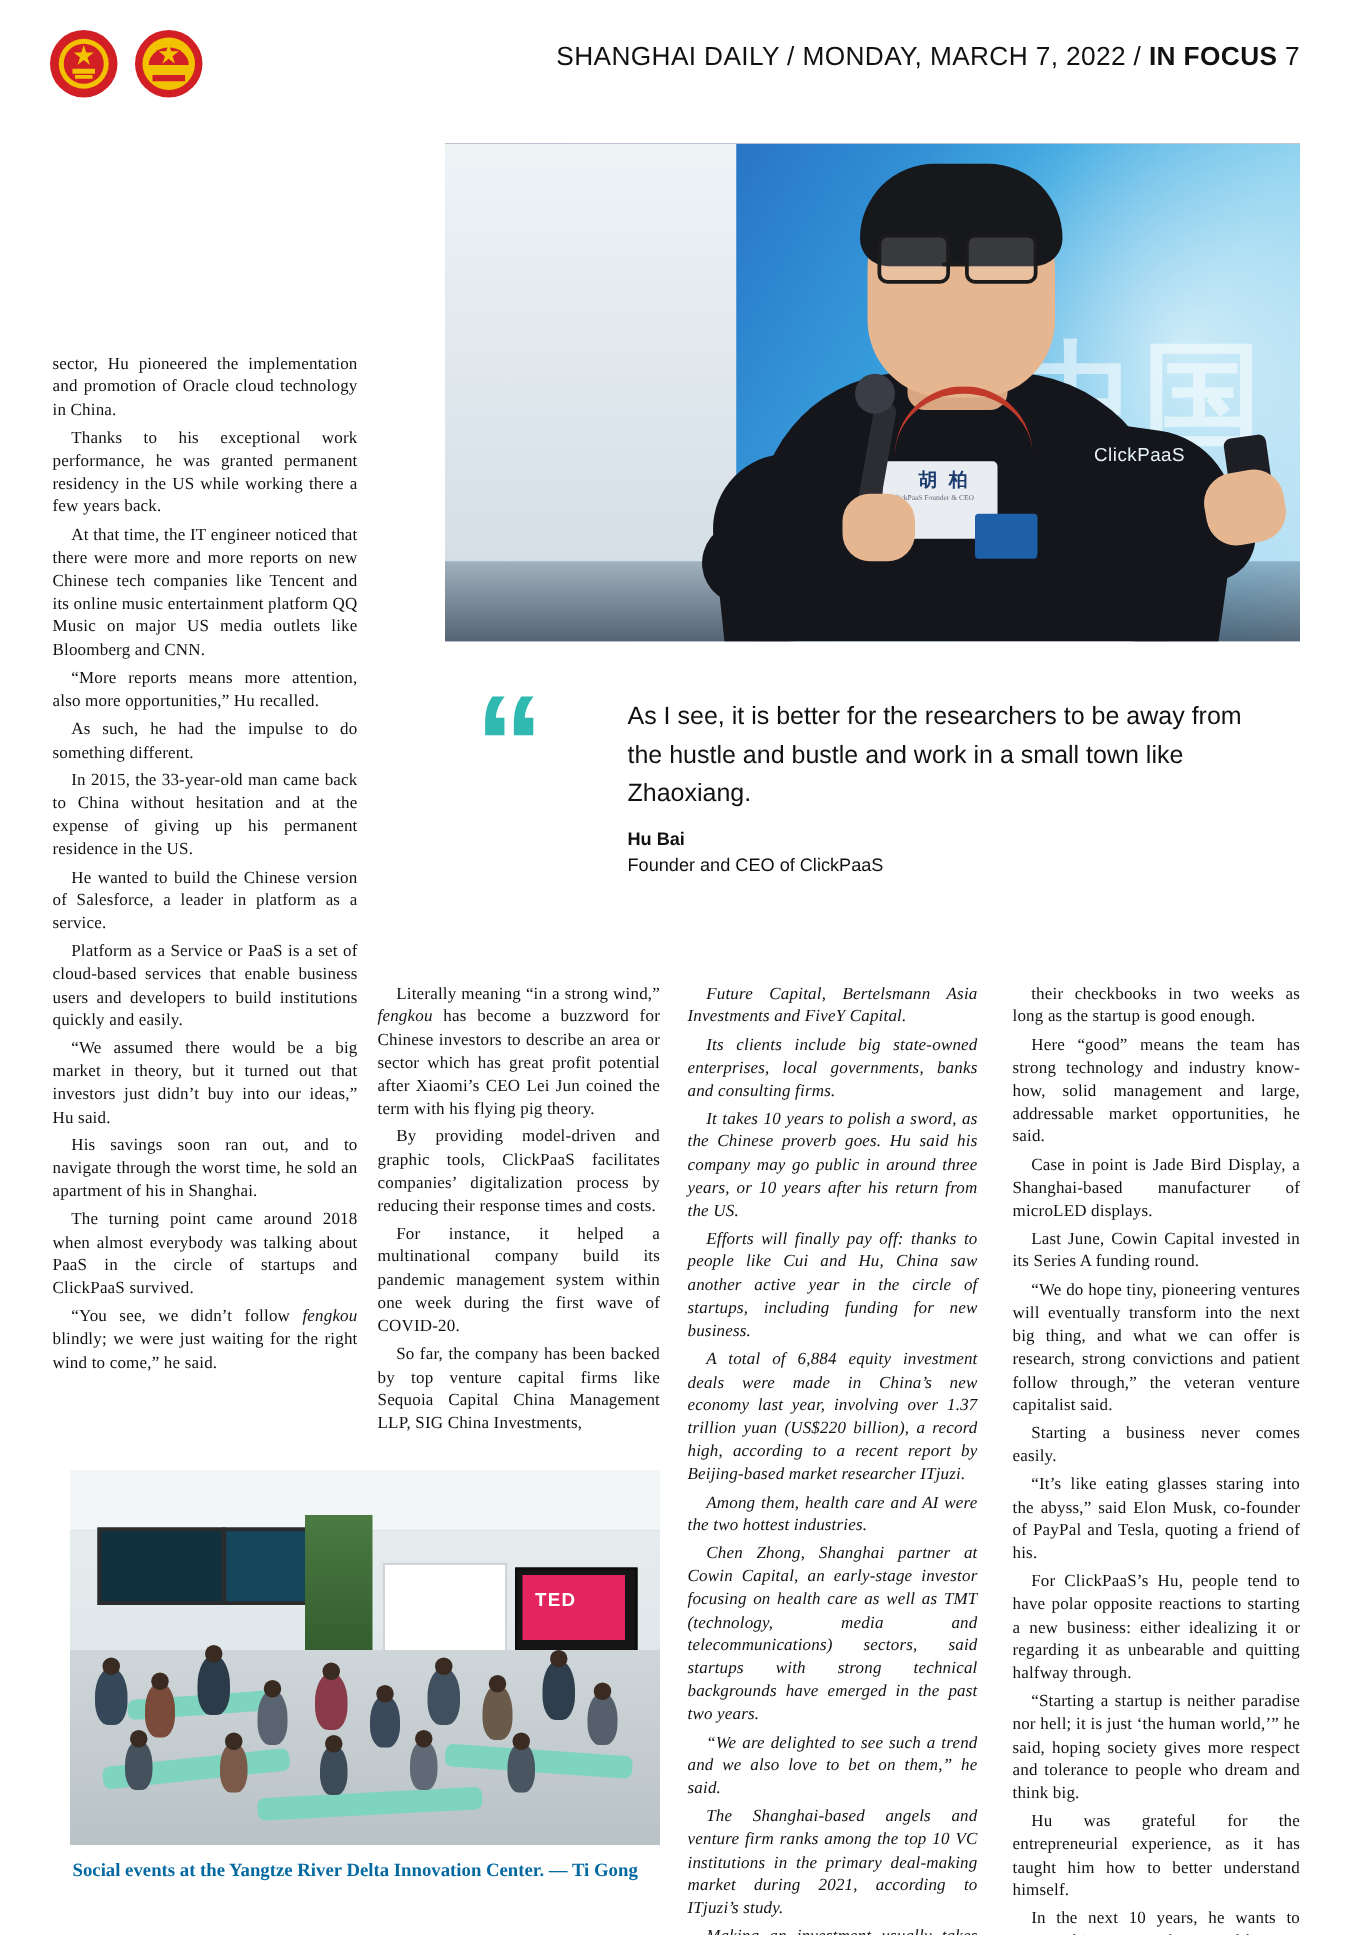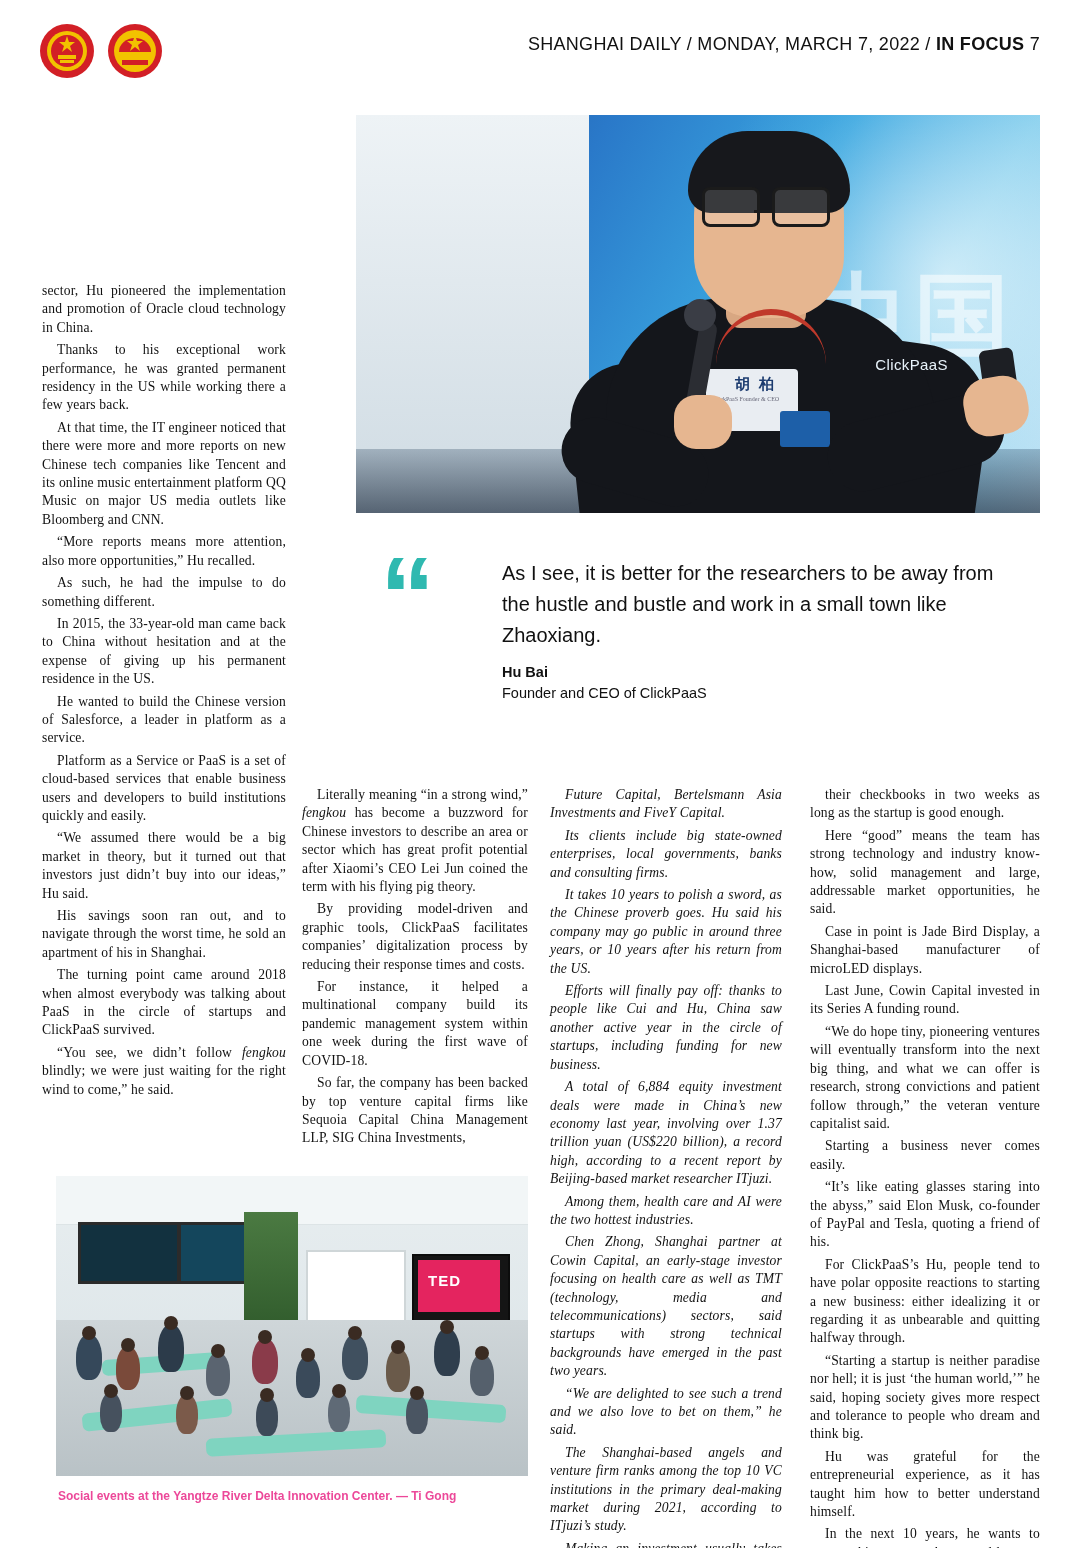--- a/index.html
+++ b/index.html
@@ -16,21 +16,21 @@
   
   .masthead{
     position:absolute;left:0;top:0;width:1080px;height:92px;
   }
   .emblems{position:absolute;left:38px;top:22px;display:flex;gap:10px;}
   .emblem{width:58px;height:58px;position:relative;}
   .emblem svg{display:block;}
   .masthead-title{
     position:absolute;right:40px;top:34px;
     font-family:"Liberation Sans", sans-serif;
-    font-size:18px;letter-spacing:0.3px;color:#111;
+    font-size:21px;letter-spacing:0.3px;color:#111;
     white-space:nowrap;
   }
   .masthead-title .bold{font-weight:bold;}
 
   
   .lead-photo{
     position:absolute;left:356px;top:115px;width:684px;height:398px;
     overflow:hidden;background:#0c2340;
   }
   .lead-photo .sky{
@@ -157,22 +157,22 @@
   .bp-floor{position:absolute;left:0;bottom:0;width:100%;height:52%;background:linear-gradient(180deg,#cfd6d9,#b9c2c6);}
   .bp-bench{position:absolute;background:#7fd4c0;border-radius:6px;}
   .b1{left:26px;bottom:52px;width:150px;height:18px;transform:rotate(-6deg);}
   .b2{left:150px;bottom:24px;width:180px;height:18px;transform:rotate(-3deg);}
   .b3{left:300px;bottom:58px;width:150px;height:18px;transform:rotate(4deg);}
   .b4{left:46px;bottom:104px;width:120px;height:16px;transform:rotate(-4deg);}
   .bp-person{position:absolute;border-radius:50% 50% 40% 40%;}
   .bp-head{position:absolute;border-radius:50%;}
   .bp-caption{
     position:absolute;left:58px;top:1489px;width:520px;
-    font-family:Liberation Sans, sans-serif;
-    font-size:12px;font-weight:bold;color:#ec4899;
+    font-family:Liberation Serif, serif;
+    font-size:15px;font-weight:bold;color:#0369a1;
   }
 </style>
 </head>
 <body>
 
 <div class="page">
 
   <div class="masthead">
     <div class="emblems">
       <div class="emblem">
@@ -250,21 +250,21 @@
       <p>He wanted to build the Chinese version of Salesforce, a leader in platform as a service.</p>
       <p>Platform as a Service or PaaS is a set of cloud-based services that enable business users and developers to build institutions quickly and easily.</p>
       <p>“We assumed there would be a big market in theory, but it turned out that investors just didn’t buy into our ideas,” Hu said.</p>
       <p>His savings soon ran out, and to navigate through the worst time, he sold an apartment of his in Shanghai.</p>
       <p>The turning point came around 2018 when almost everybody was talking about PaaS in the circle of startups and ClickPaaS survived.</p>
       <p>“You see, we didn’t follow <i>fengkou</i> blindly; we were just waiting for the right wind to come,” he said.</p>
     </div>
   <div class="col" id="col2">
       <p>Literally meaning “in a strong wind,” <i>fengkou</i> has become a buzzword for Chinese investors to describe an area or sector which has great profit potential after Xiaomi’s CEO Lei Jun coined the term with his flying pig theory.</p>
       <p>By providing model-driven and graphic tools, ClickPaaS facilitates companies’ digitalization process by reducing their response times and costs.</p>
-      <p>For instance, it helped a multinational company build its pandemic management system within one week during the first wave of COVID-18.</p>
+      <p>For instance, it helped a multinational company build its pandemic management system within one week during the first wave of COVID-20.</p>
       <p>So far, the company has been backed by top venture capital firms like Sequoia Capital China Management LLP, SIG China Investments,</p>
     </div>
   <div class="col" id="col3">
       <p>Future Capital, Bertelsmann Asia Investments and FiveY Capital.</p>
       <p>Its clients include big state-owned enterprises, local governments, banks and consulting firms.</p>
       <p>It takes 10 years to polish a sword, as the Chinese proverb goes. Hu said his company may go public in around three years, or 10 years after his return from the US.</p>
       <p>Efforts will finally pay off: thanks to people like Cui and Hu, China saw another active year in the circle of startups, including funding for new business.</p>
       <p>A total of 6,884 equity investment deals were made in China’s new economy last year, involving over 1.37 trillion yuan (US$220 billion), a record high, according to a recent report by Beijing-based market researcher ITjuzi.</p>
       <p>Among them, health care and AI were the two hottest industries.</p>
       <p>Chen Zhong, Shanghai partner at Cowin Capital, an early-stage investor focusing on health care as well as TMT (technology, media and telecommunications) sectors, said startups with strong technical backgrounds have emerged in the past two years.</p>

